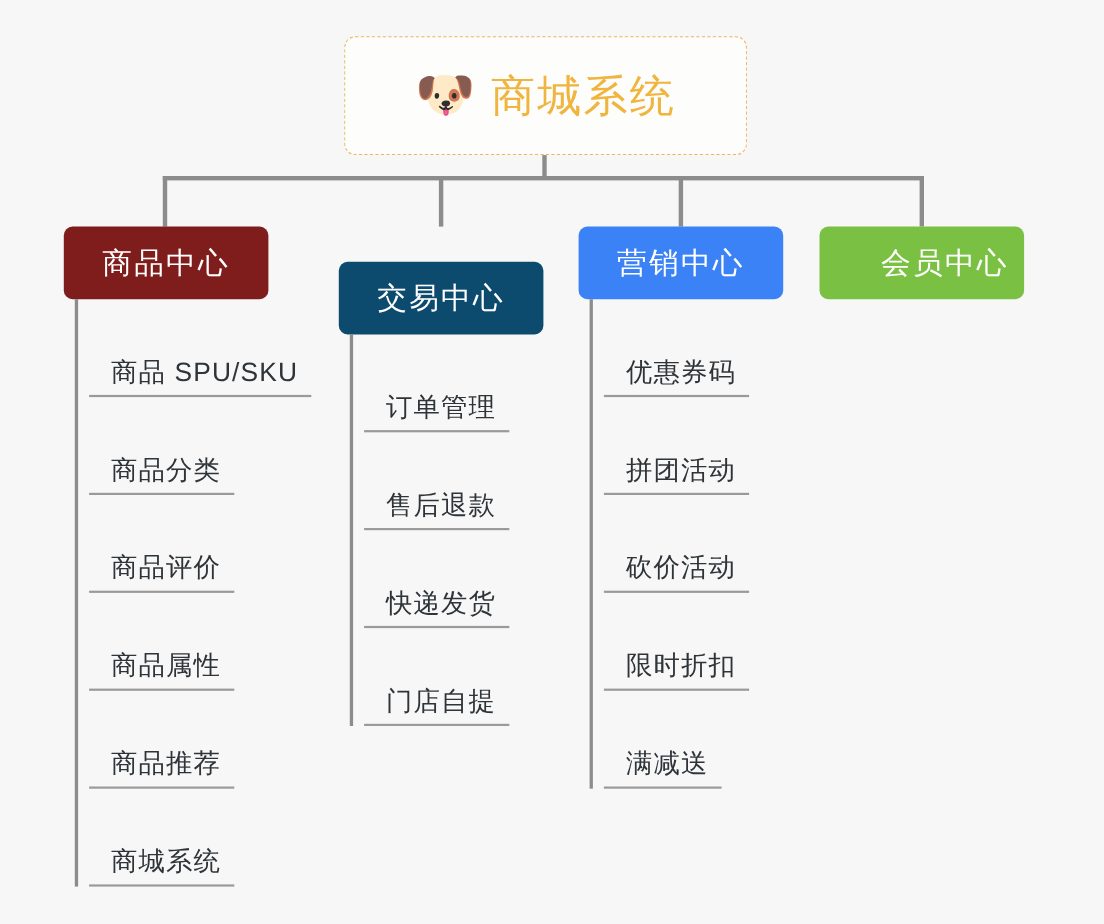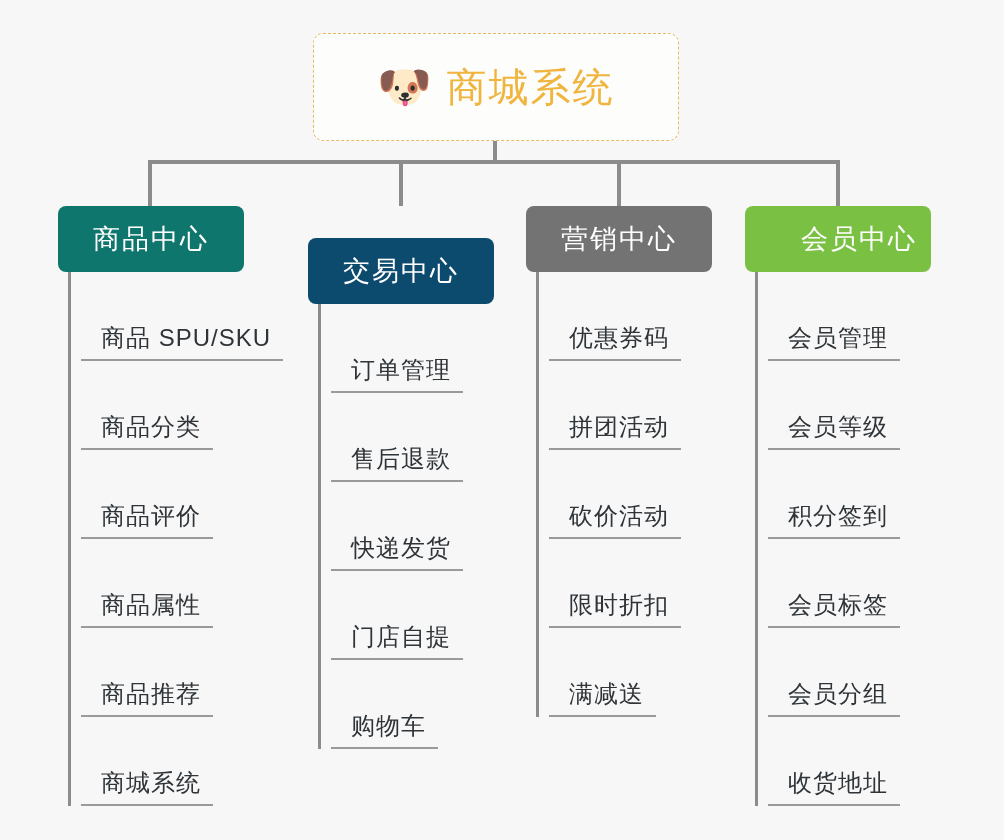--- a/index.html
+++ b/index.html
@@ -124,21 +124,21 @@
   </div>
 
   <div class="conn conn-stem"></div>
   <div class="conn conn-bus"></div>
   <div class="conn conn-drop" style="left:148px;"></div>
   <div class="conn conn-drop" style="left:399px;"></div>
   <div class="conn conn-drop" style="left:617px;"></div>
   <div class="conn conn-drop" style="left:836px;"></div>
 
   <div class="column" id="col-0" style="left:58px; width:186px;">
-    <div class="cat-box" id="cat-0" style="background: #0f766e;">
+    <div class="cat-box" id="cat-0" style="background: #7f1d1d;">
       <span>商品中心</span>
     </div>
     <div class="leaf-list" id="leaves-0">
         <div class="leaf-item">
           <span class="leaf-underline">商品 SPU/SKU</span>
         </div>
         <div class="leaf-item">
           <span class="leaf-underline">商品分类</span>
         </div>
         <div class="leaf-item">
@@ -166,28 +166,25 @@
         </div>
         <div class="leaf-item">
           <span class="leaf-underline">售后退款</span>
         </div>
         <div class="leaf-item">
           <span class="leaf-underline">快递发货</span>
         </div>
         <div class="leaf-item">
           <span class="leaf-underline">门店自提</span>
         </div>
-        <div class="leaf-item">
-          <span class="leaf-underline">购物车</span>
-        </div>
       </div>
   </div>
 
   <div class="column" id="col-2" style="left:526px; width:186px;">
-    <div class="cat-box" id="cat-2" style="background: #737373;">
+    <div class="cat-box" id="cat-2" style="background: #3b82f6;">
       <span>营销中心</span>
     </div>
     <div class="leaf-list" id="leaves-2">
         <div class="leaf-item">
           <span class="leaf-underline">优惠券码</span>
         </div>
         <div class="leaf-item">
           <span class="leaf-underline">拼团活动</span>
         </div>
         <div class="leaf-item">
@@ -199,35 +196,15 @@
         <div class="leaf-item">
           <span class="leaf-underline">满减送</span>
         </div>
       </div>
   </div>
 
   <div class="column" id="col-3" style="left:745px; width:186px;">
     <div class="cat-box" id="cat-3" style="background: rgb(122, 193, 67); padding-left: 42px;">
       <span>会员中心</span>
     </div>
-    <div class="leaf-list" id="leaves-3">
-        <div class="leaf-item">
-          <span class="leaf-underline">会员管理</span>
-        </div>
-        <div class="leaf-item">
-          <span class="leaf-underline">会员等级</span>
-        </div>
-        <div class="leaf-item">
-          <span class="leaf-underline">积分签到</span>
-        </div>
-        <div class="leaf-item">
-          <span class="leaf-underline">会员标签</span>
-        </div>
-        <div class="leaf-item">
-          <span class="leaf-underline">会员分组</span>
-        </div>
-        <div class="leaf-item">
-          <span class="leaf-underline">收货地址</span>
-        </div>
-      </div>
   </div>
 
 </div>
 
 </body></html>

